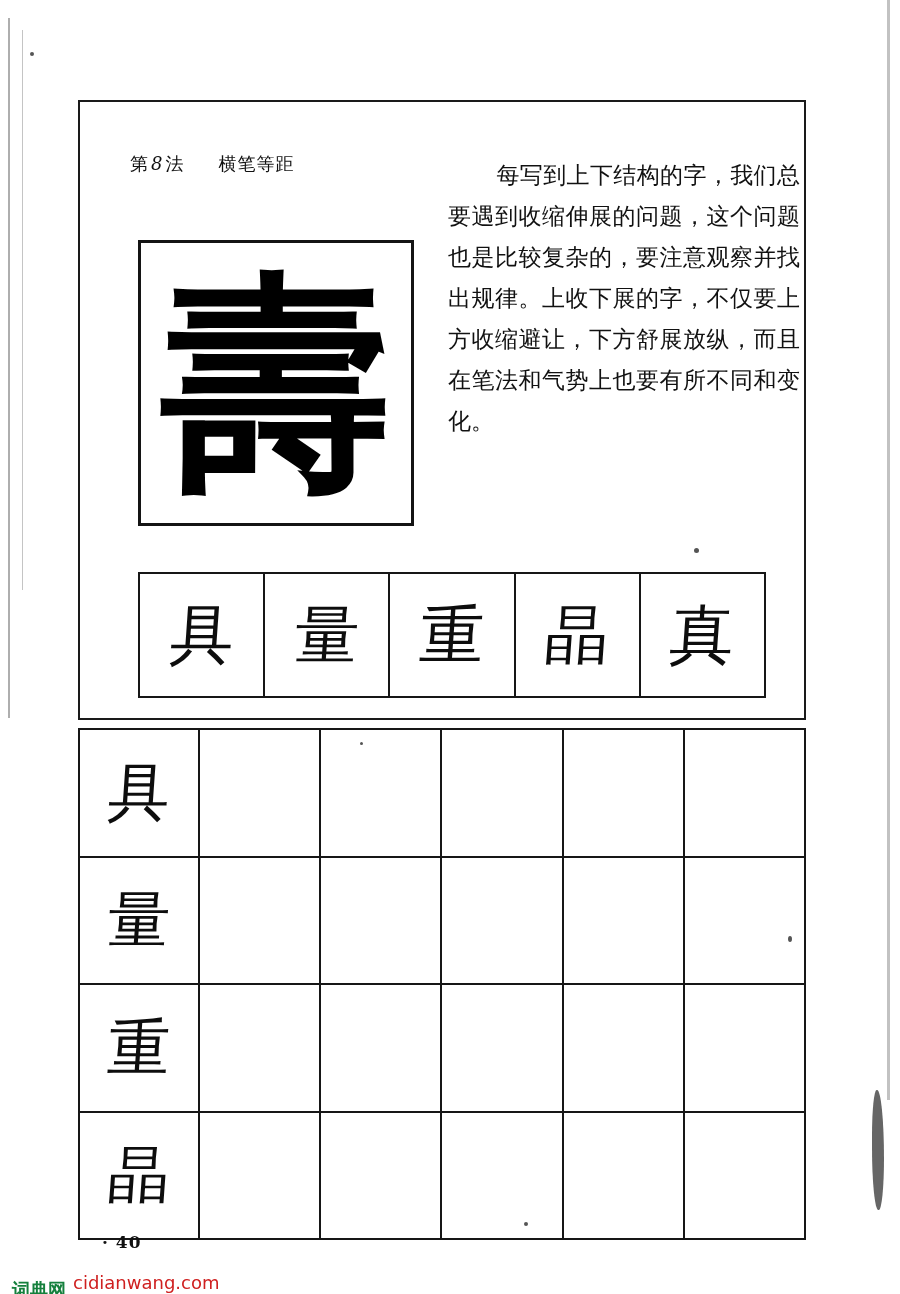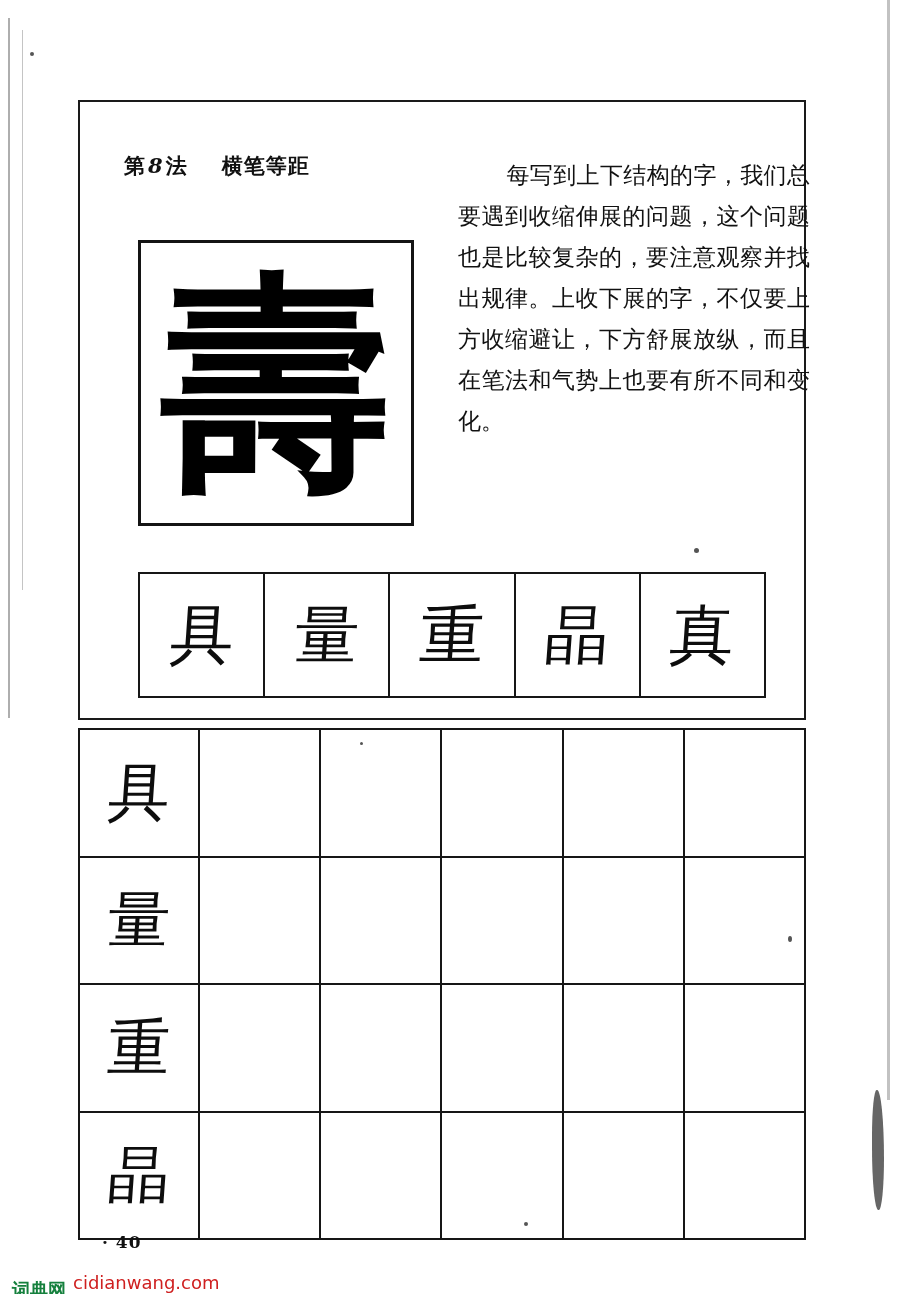--- a/index.html
+++ b/index.html
@@ -67,24 +67,24 @@
     left: 78px;
     top: 100px;
     width: 728px;
     height: 620px;
     border: 2px solid #1a1a1a;
     box-sizing: border-box;
   }
 
   .lesson-title {
     position: absolute;
-    left: 124px;
+    left: 130px;
     top: 152px;
-    font-size: 21px;
-    font-weight: bold;
+    font-size: 18px;
+    font-weight: normal;
     letter-spacing: 1px;
     white-space: nowrap;
   }
   .lesson-title .num {
     font-family: "DejaVu Serif", "Liberation Serif", serif;
     font-style: italic;
     padding: 0 2px;
   }
   .lesson-title .gap {
     display: inline-block;
@@ -94,21 +94,20 @@
   .intro-text {
     position: absolute;
     left: 448px;
     top: 155px;
     width: 352px;
     font-size: 23px;
     line-height: 41px;
     letter-spacing: 0px;
     text-align: justify;
     font-family: "DejaVu Serif", "Liberation Serif", serif;
-    margin-left: 10px;
   }
   .intro-text .indent {
     display: inline-block;
     width: 48px;
   }
 
   
   .brush-box {
     position: absolute;
     left: 138px;

